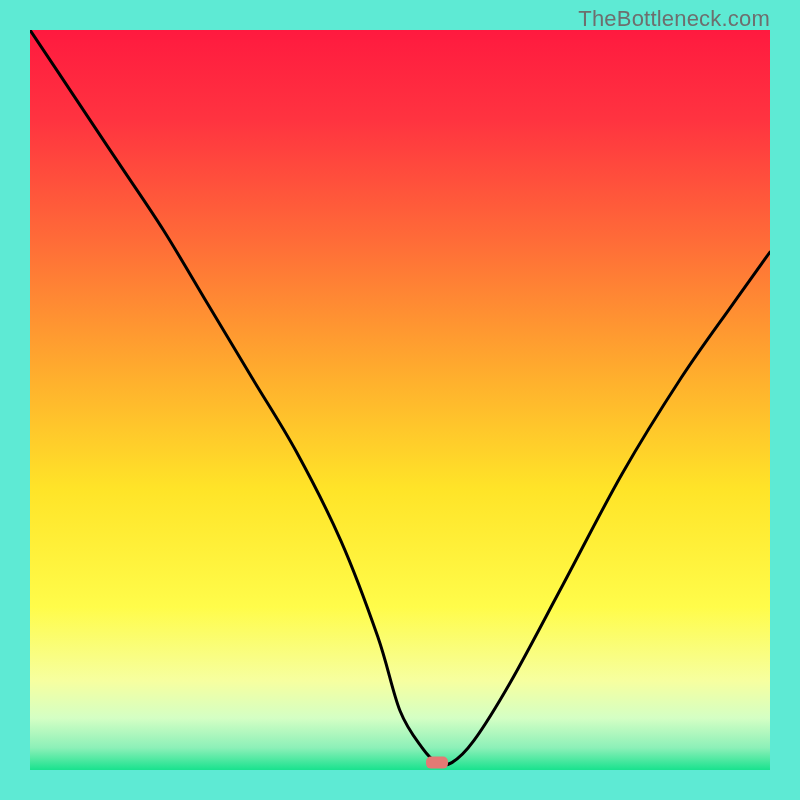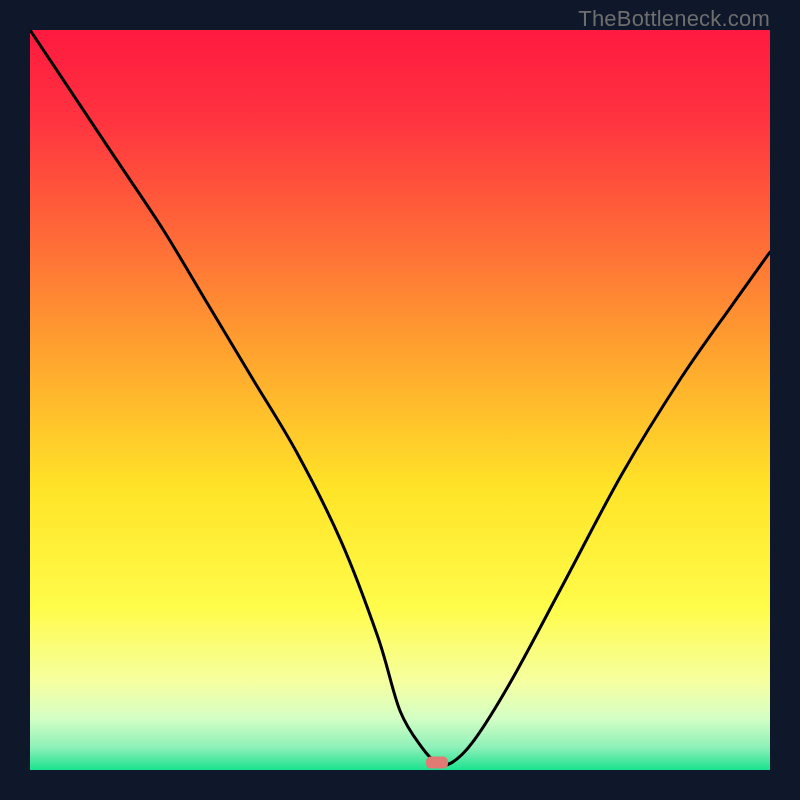--- a/index.html
+++ b/index.html
@@ -9,21 +9,21 @@
     height: 800px;
     background: #000;
     overflow: hidden;
   }
   .frame {
     position: absolute;
     left: 0;
     top: 0;
     width: 800px;
     height: 800px;
-    background: #0f172a;
+    background: #5eead4;
   }
   .plot {
     position: absolute;
     left: 30px;
     top: 30px;
     width: 740px;
     height: 740px;
     overflow: hidden;
   }
   .watermark {

